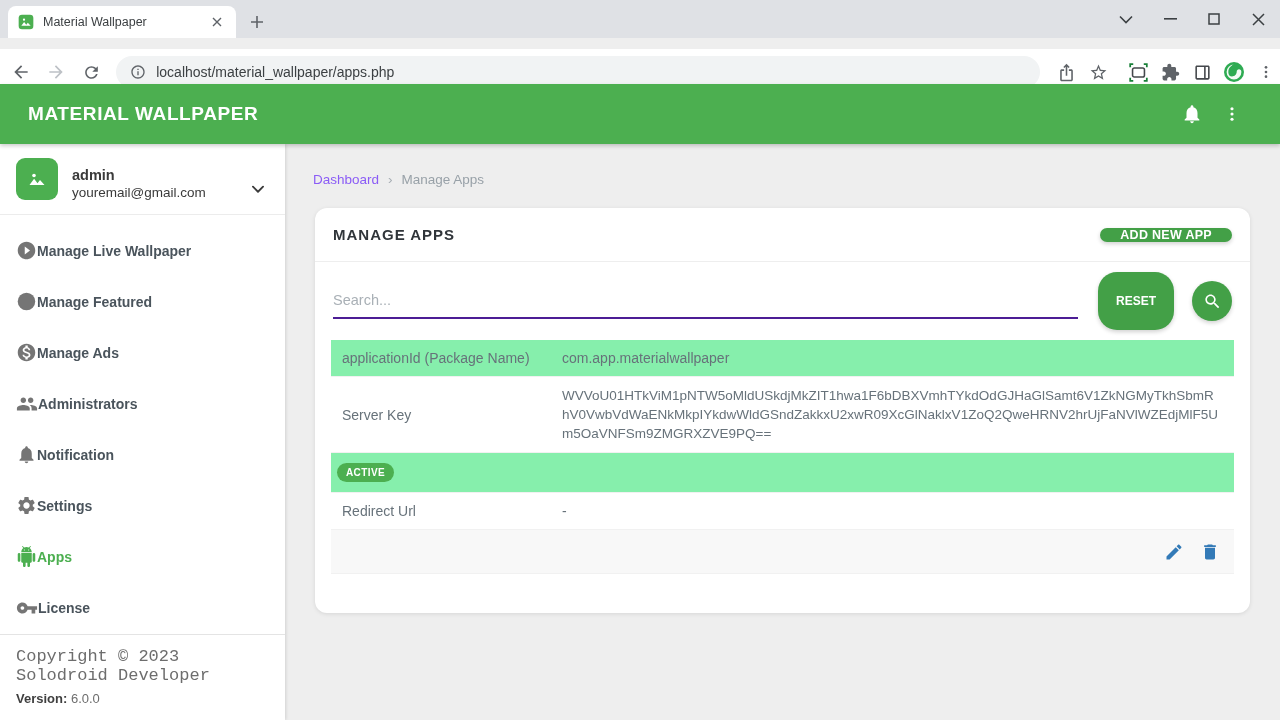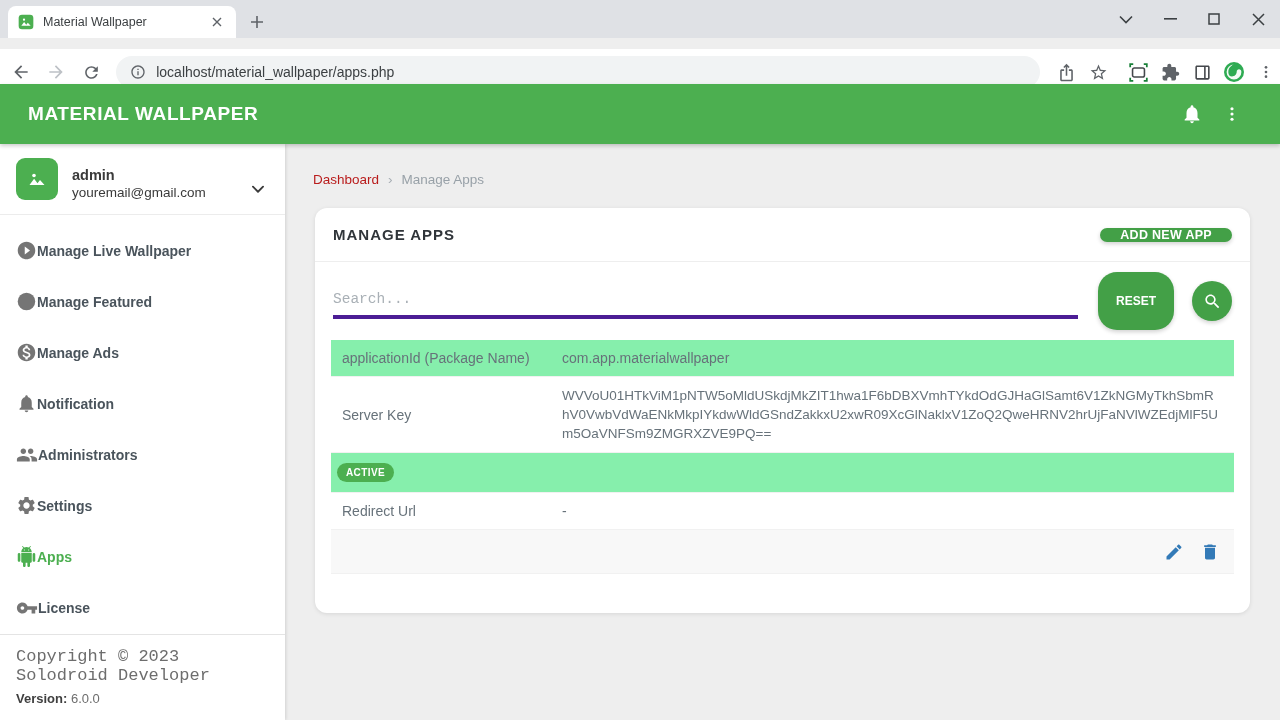--- a/index.html
+++ b/index.html
@@ -44,34 +44,34 @@
   .mitem .mlabel { font-size:14px; font-weight:600; color:#4a545c; }
   .mitem.active .mlabel { color:#4caf50; }
   .sfooter { border-top:1px solid #e4e4e4; padding:12px 16px 14px; }
   .copy { font-size:17px; color:#6d6d6d;font-family:Liberation Mono, monospace; }
   .ver { font-size:13px; color:#6d6d6d; margin-top:6px; }
   .ver b { color:#3f3f3f; }
 
   
   .main { position:absolute; top:144px; left:285px; width:995px; height:576px; background:#eeeeee; }
   .breadcrumb { position:absolute; top:28px; left:28px; font-size:13.5px; display:flex; gap:9px; align-items:center; }
-  .bc-home { color:#b91c1c; cursor:pointer; }
+  .bc-home { color:#8b5cf6; cursor:pointer; }
   .bc-sep { color:#a6adb3; }
   .bc-cur { color:#98a1a8; }
 
   .card { position:absolute; top:64px; left:30px; width:935px; height:405px; background:#ffffff;
           border-radius:12px; box-shadow:0 1px 4px rgba(0,0,0,.10); }
   .card-header { height:54px; display:flex; align-items:center; padding:0 18px; border-bottom:1px solid #eeeeee; }
   .card-title { font-size:15px; font-weight:600; letter-spacing:1px; color:#30353a; flex:1; }
   .btn { background:#43a047; color:#fff; border:none; border-radius:19px; font-weight:bold;
          font-family:"Liberation Sans", sans-serif; cursor:pointer; box-shadow:0 2px 4px rgba(0,0,0,.18); }
   .btn-add { font-size:12.5px; padding:0 20px; letter-spacing:.3px; }
   .search-row { height:78px; display:flex; align-items:center; padding:0 18px; }
-  .search-input { flex:1; border:none; border-bottom:4px solid #4c1d95; background:transparent; height:36px;
-                  font-size:14.5px; color:#555; outline:none; font-family:Liberation Mono, monospace; }
+  .search-input { flex:1; border:none; border-bottom:2px solid #4c1d95; background:transparent; height:36px;
+                  font-size:14.5px; color:#555; outline:none; font-family:Liberation Sans, sans-serif; }
   .search-input::placeholder { color:#a9b0b6; }
   .btn-reset { font-size:12px; padding:22px 18px; margin-left:20px; }
   .btn-round { width:40px; height:40px; border-radius:50%; margin-left:18px; display:flex; align-items:center; justify-content:center; padding:0; }
   .table { margin:0 16px; }
   .trow { display:flex; border-bottom:1px solid #f1f1f1; }
   .trow.stripe { background:#86efac; }
   .tlabel { width:225px; flex-shrink:0; padding:10px 10px 10px 11px; font-size:14px; color:#67727a; display:flex; align-items:center; }
   .tvalue { flex:1; padding:10px 6px; font-size:14px; color:#67727a; display:flex; align-items:center; }
   .serverkey { font-size:13.5px; line-height:19px; word-break:break-all; display:block; padding-top:9px; padding-bottom:9px; max-width:668px; }
   .badge { display:inline-block; background:#4caf50; color:#fff; font-size:10px; font-weight:bold;
@@ -258,33 +258,33 @@
     <div class="mitem">
       <span>
           <svg width="21" height="21" viewBox="0 0 24 24">
             <path fill="#757575" d="M12 2C6.48 2 2 6.48 2 12s4.48 10 10 10 10-4.48 10-10S17.52 2 12 2zm1.41 16.09V20h-2.67v-1.93c-1.71-.36-3.16-1.46-3.27-3.4h1.96c.1 1.05.82 1.87 2.65 1.87 1.96 0 2.4-.98 2.4-1.59 0-.83-.44-1.61-2.67-2.14-2.48-.6-4.18-1.62-4.18-3.67 0-1.72 1.39-2.84 3.11-3.21V4h2.67v1.95c1.86.45 2.79 1.86 2.85 3.39H14.3c-.05-1.11-.64-1.87-2.22-1.87-1.5 0-2.4.68-2.4 1.64 0 .84.65 1.39 2.67 1.91s4.18 1.39 4.18 3.91c-.01 1.83-1.38 2.83-3.12 3.16z"></path>
           </svg>
         </span>
       <span class="mlabel">Manage Ads</span>
     </div>
     <div class="mitem">
       <span>
-          <svg width="21" height="21" viewBox="0 0 24 24">
-            <path fill="#757575" d="M12 22c1.1 0 2-.9 2-2h-4c0 1.1.9 2 2 2zm6-6v-5c0-3.07-1.63-5.64-4.5-6.32V4c0-.83-.67-1.5-1.5-1.5s-1.5.67-1.5 1.5v.68C7.64 5.36 6 7.92 6 11v5l-2 2v1h16v-1l-2-2z"></path>
-          </svg>
-        </span>
-      <span class="mlabel">Notification</span>
-    </div>
-    <div class="mitem">
-      <span>
           <svg width="22" height="22" viewBox="0 0 24 24">
             <path fill="#757575" d="M16 11c1.66 0 2.99-1.34 2.99-3S17.66 5 16 5c-1.66 0-3 1.34-3 3s1.34 3 3 3zm-8 0c1.66 0 2.99-1.34 2.99-3S9.66 5 8 5C6.34 5 5 6.34 5 8s1.34 3 3 3zm0 2c-2.33 0-7 1.17-7 3.5V19h14v-2.5c0-2.33-4.67-3.5-7-3.5zm8 0c-.29 0-.62.02-.97.05 1.16.84 1.97 1.97 1.97 3.45V19h6v-2.5c0-2.33-4.67-3.5-7-3.5z"></path>
           </svg>
         </span>
       <span class="mlabel">Administrators</span>
+    </div>
+    <div class="mitem">
+      <span>
+          <svg width="21" height="21" viewBox="0 0 24 24">
+            <path fill="#757575" d="M12 22c1.1 0 2-.9 2-2h-4c0 1.1.9 2 2 2zm6-6v-5c0-3.07-1.63-5.64-4.5-6.32V4c0-.83-.67-1.5-1.5-1.5s-1.5.67-1.5 1.5v.68C7.64 5.36 6 7.92 6 11v5l-2 2v1h16v-1l-2-2z"></path>
+          </svg>
+        </span>
+      <span class="mlabel">Notification</span>
     </div>
     <div class="mitem">
       <span>
           <svg width="21" height="21" viewBox="0 0 24 24">
             <path fill="#757575" d="M19.14 12.94c.04-.3.06-.61.06-.94 0-.32-.02-.64-.07-.94l2.03-1.58c.18-.14.23-.41.12-.61l-1.92-3.32c-.12-.22-.37-.29-.59-.22l-2.39.96c-.5-.38-1.03-.7-1.62-.94l-.36-2.54c-.04-.24-.24-.41-.48-.41h-3.84c-.24 0-.43.17-.47.41l-.36 2.54c-.59.24-1.13.57-1.62.94l-2.39-.96c-.22-.08-.47 0-.59.22L2.74 8.87c-.12.21-.08.47.12.61l2.03 1.58c-.05.3-.09.63-.09.94s.02.64.07.94l-2.03 1.58c-.18.14-.23.41-.12.61l1.92 3.32c.12.22.37.29.59.22l2.39-.96c.5.38 1.03.7 1.62.94l.36 2.54c.05.24.24.41.48.41h3.84c.24 0 .44-.17.47-.41l.36-2.54c.59-.24 1.13-.56 1.62-.94l2.39.96c.22.08.47 0 .59-.22l1.92-3.32c.12-.22.07-.47-.12-.61l-2.01-1.58zM12 15.6c-1.98 0-3.6-1.62-3.6-3.6s1.62-3.6 3.6-3.6 3.6 1.62 3.6 3.6-1.62 3.6-3.6 3.6z"></path>
           </svg>
         </span>
       <span class="mlabel">Settings</span>
     </div>
     <div class="mitem active">

